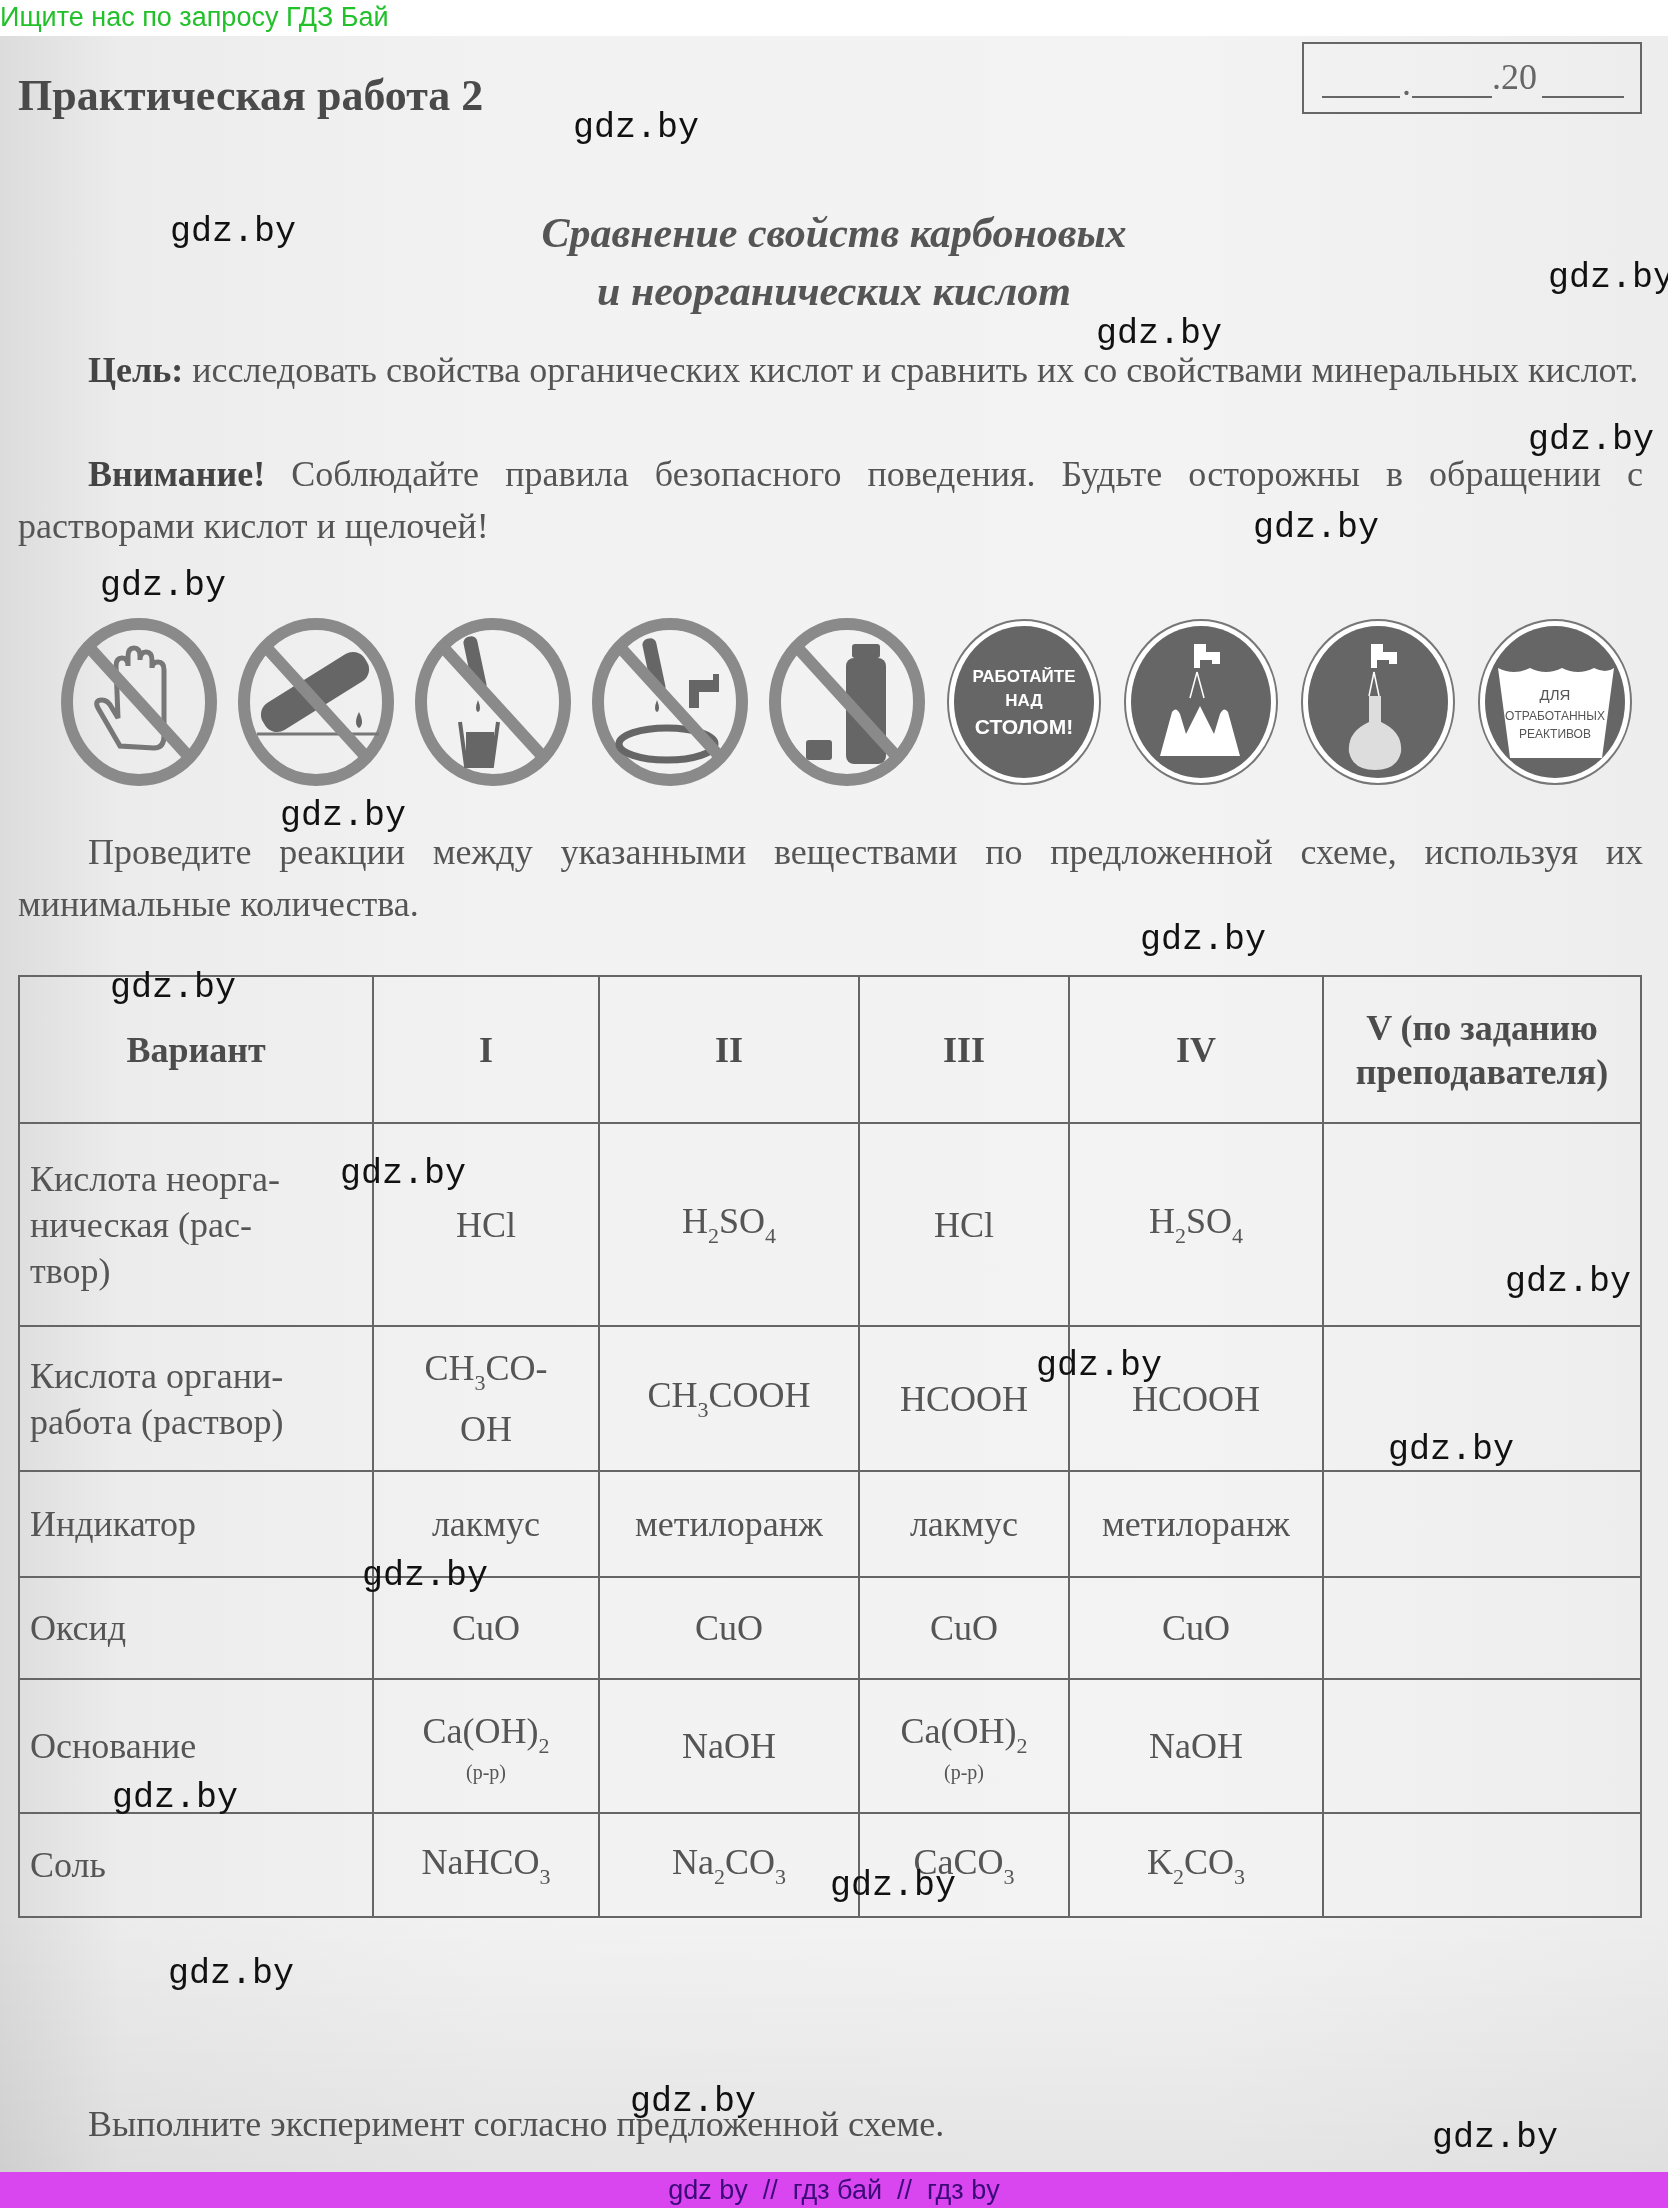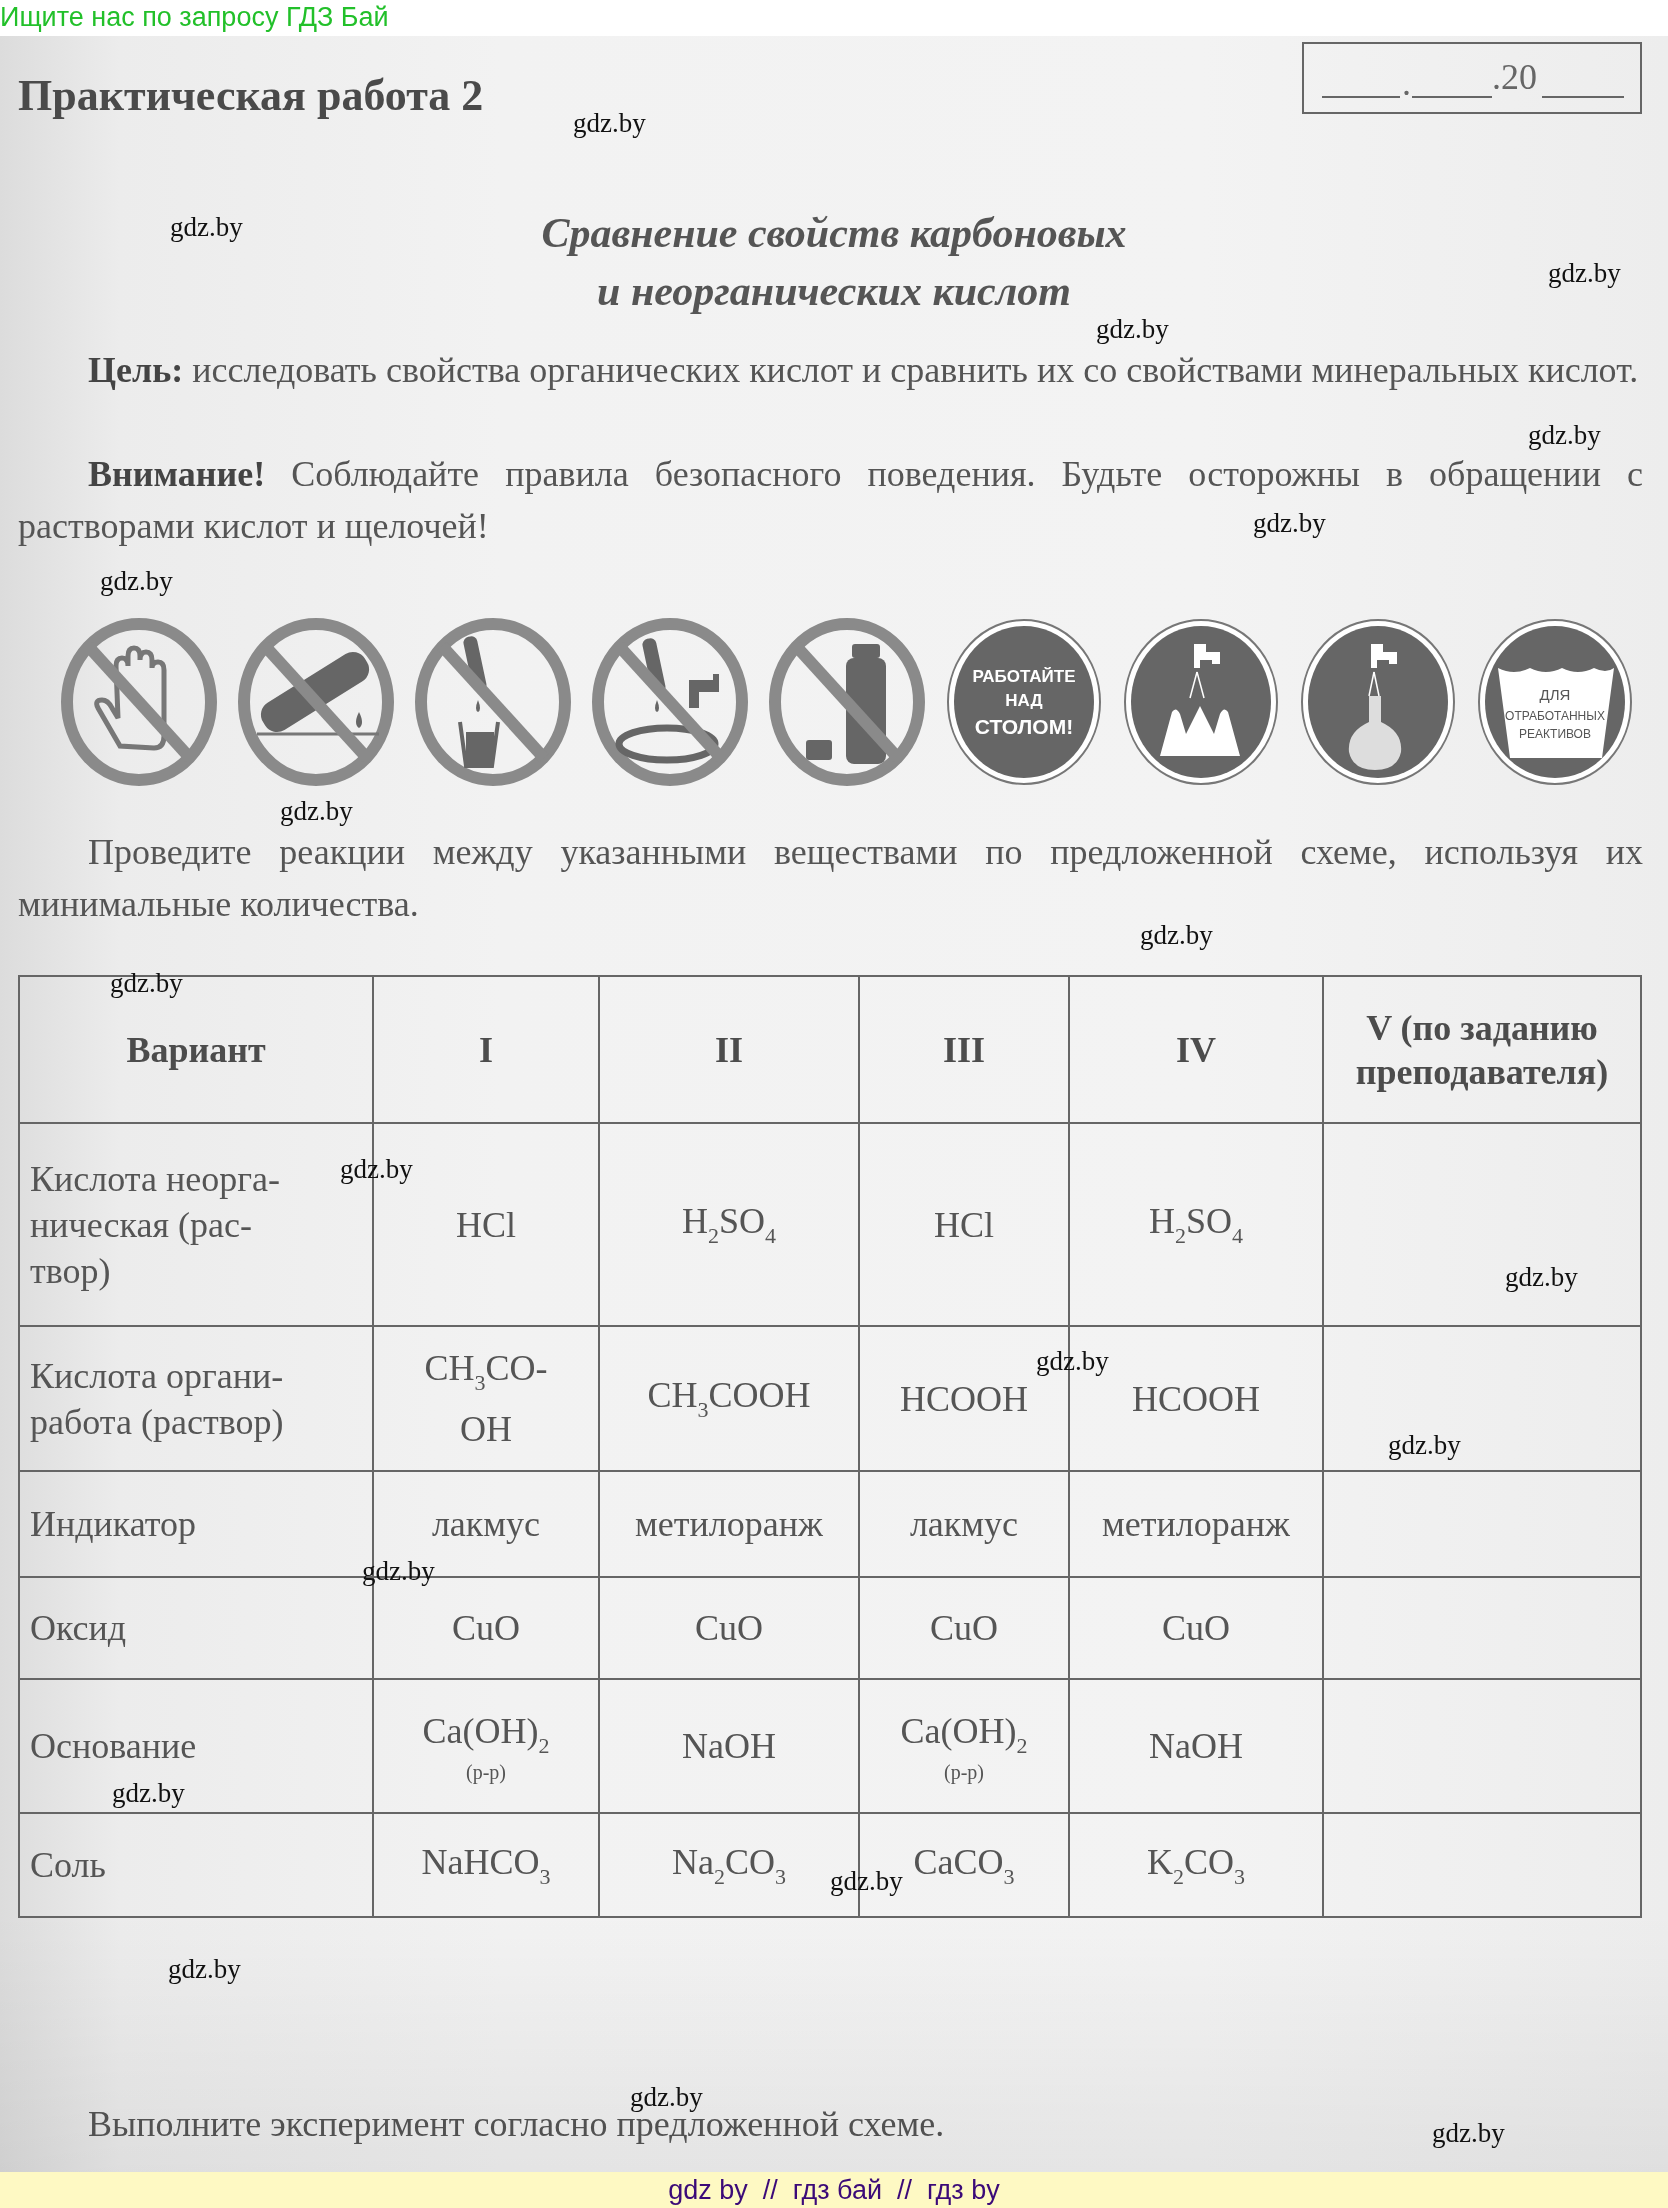--- a/index.html
+++ b/index.html
@@ -10,21 +10,21 @@
     color: #555;
   }
   .top-banner {
     position: absolute; left: 0; top: 0; width: 1668px; height: 36px;
     background: #fff; text-align: left;
     font-family: "Liberation Sans", "DejaVu Sans", sans-serif;
     font-size: 27px; line-height: 34px;
   }
   .bottom-banner {
     position: absolute; left: 0; top: 2172px; width: 1668px; height: 36px;
-    background: #fef9c3; text-align: center;
+    background: #d946ef; text-align: center;
     font-family: "Liberation Sans", "DejaVu Sans", sans-serif;
     font-size: 27px; line-height: 36px;
   }
   .scan {
     position: absolute; left: 0; top: 36px; width: 1668px; height: 2136px;
     background: linear-gradient(to right, #dcdcdc 0px, #ececec 120px, #f2f2f2 500px, #f3f3f3 1200px, #ededed 1668px);
     overflow: hidden;
   }
   .scan::after {
     content: ""; position: absolute; left: 0; right: 0; bottom: 0; height: 260px;
@@ -61,22 +61,22 @@
   }
   table.scheme td, table.scheme th {
     border: 2px solid #666; padding: 0 10px; vertical-align: middle;
   }
   table.scheme th { font-weight: bold; color: #4c4c4c; }
   table.scheme td.rowlabel { text-align: left; line-height: 46px; }
   table.scheme td.val { text-align: center; }
   sub { font-size: 22px; vertical-align: -10px; }
   .note { display: block; font-size: 20px; line-height: 22px; margin-top: 2px; }
   .wm {
-    position: absolute; font-family: Liberation Serif, serif;
-    font-size: 27px; color: #111;
+    position: absolute; font-family: Liberation Mono, monospace;
+    font-size: 35px; color: #111;
   }
 </style>
 </head>
 <body>
 
 <div class="top-banner">
   <span style="color:#22c02a">Ищите нас по запросу ГДЗ Бай</span>
 </div>
 
 <div class="scan">

